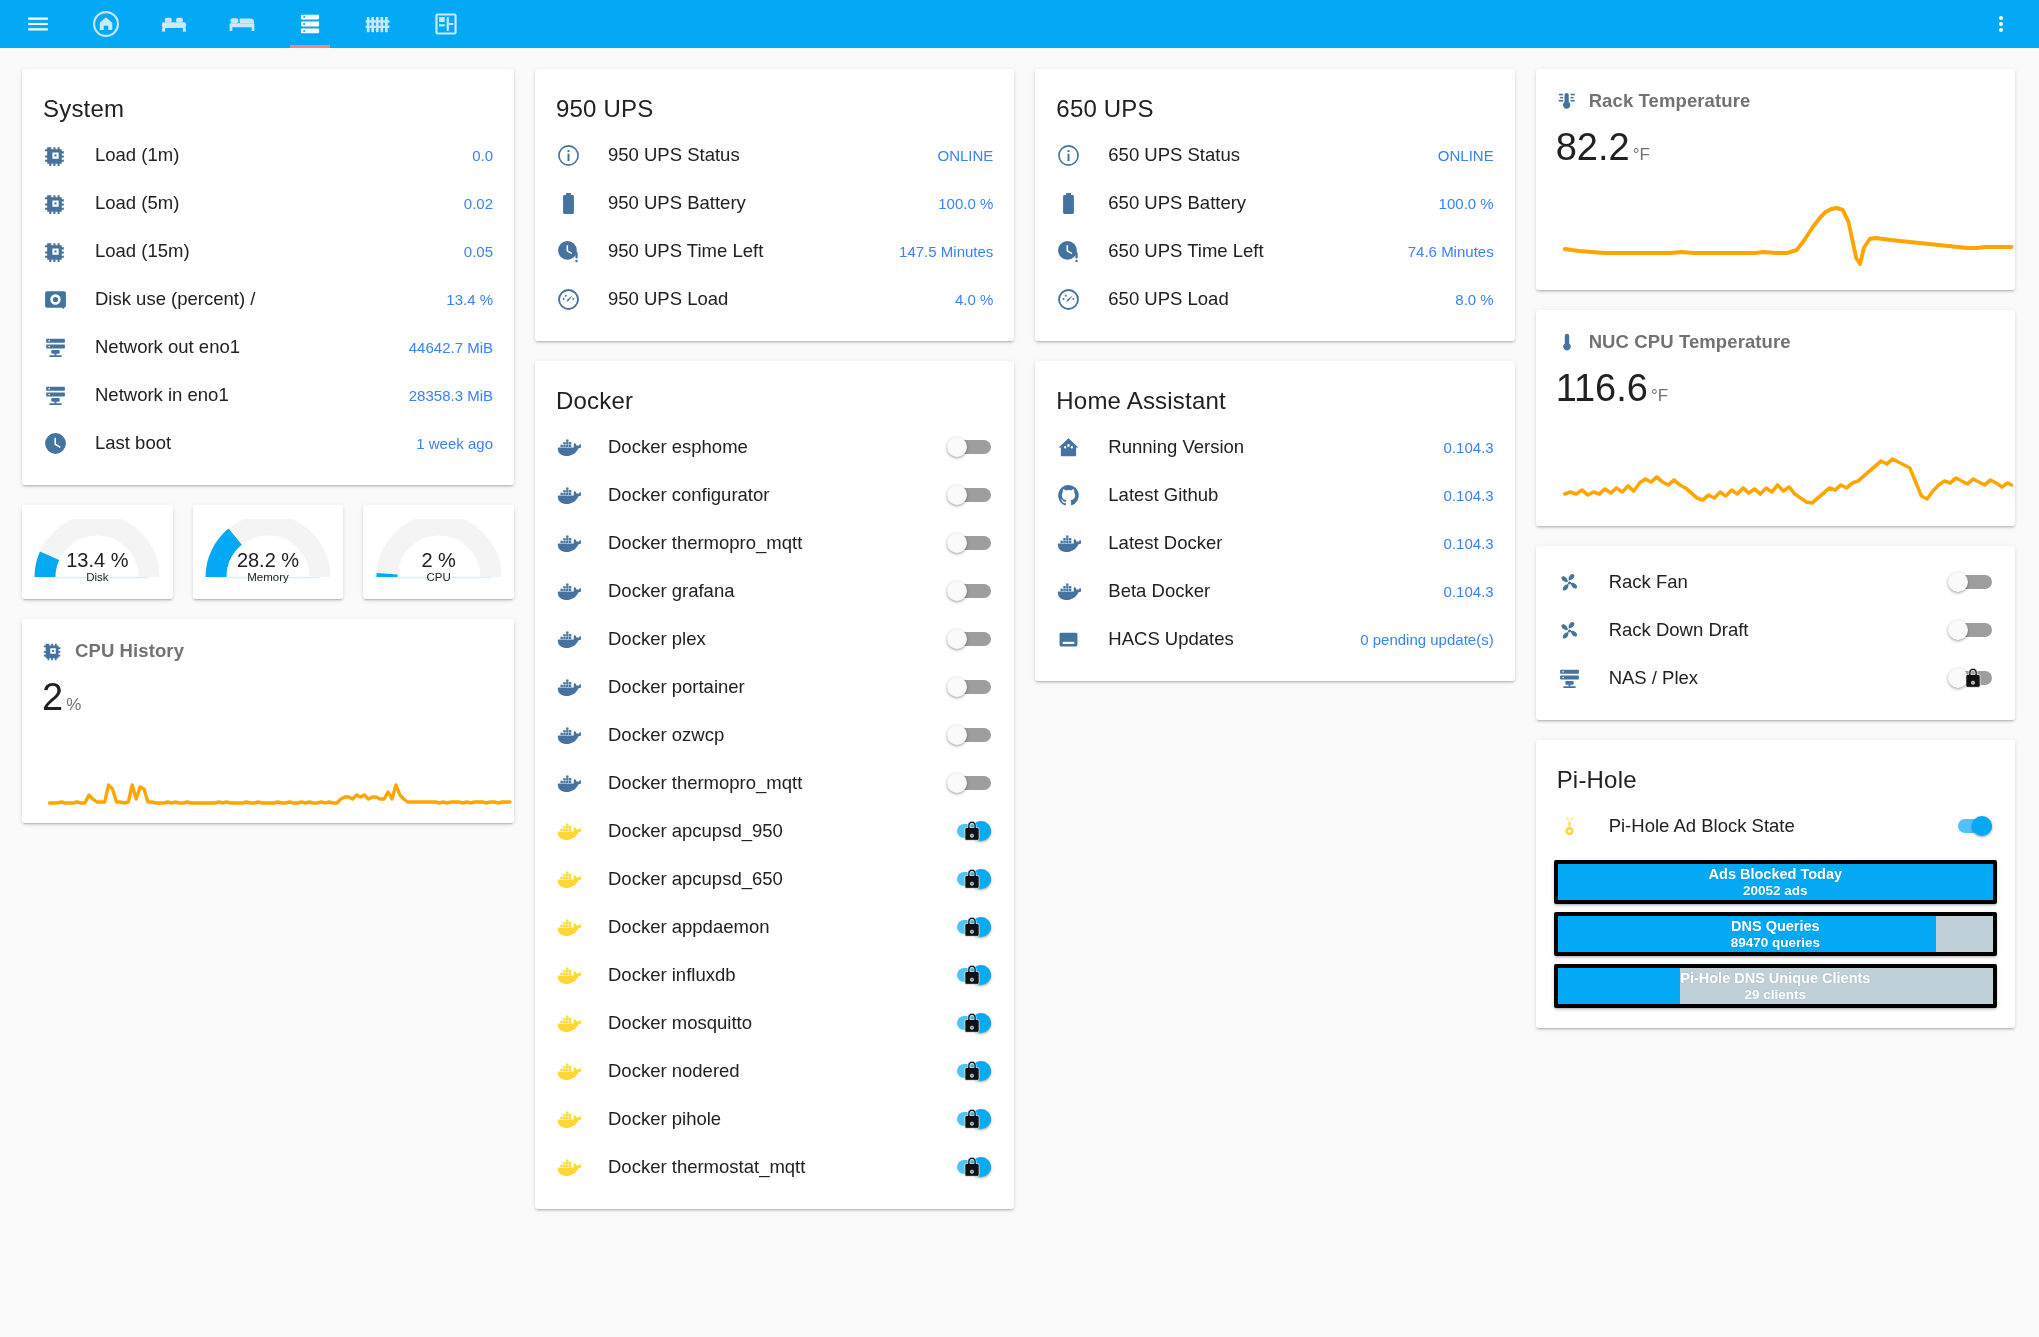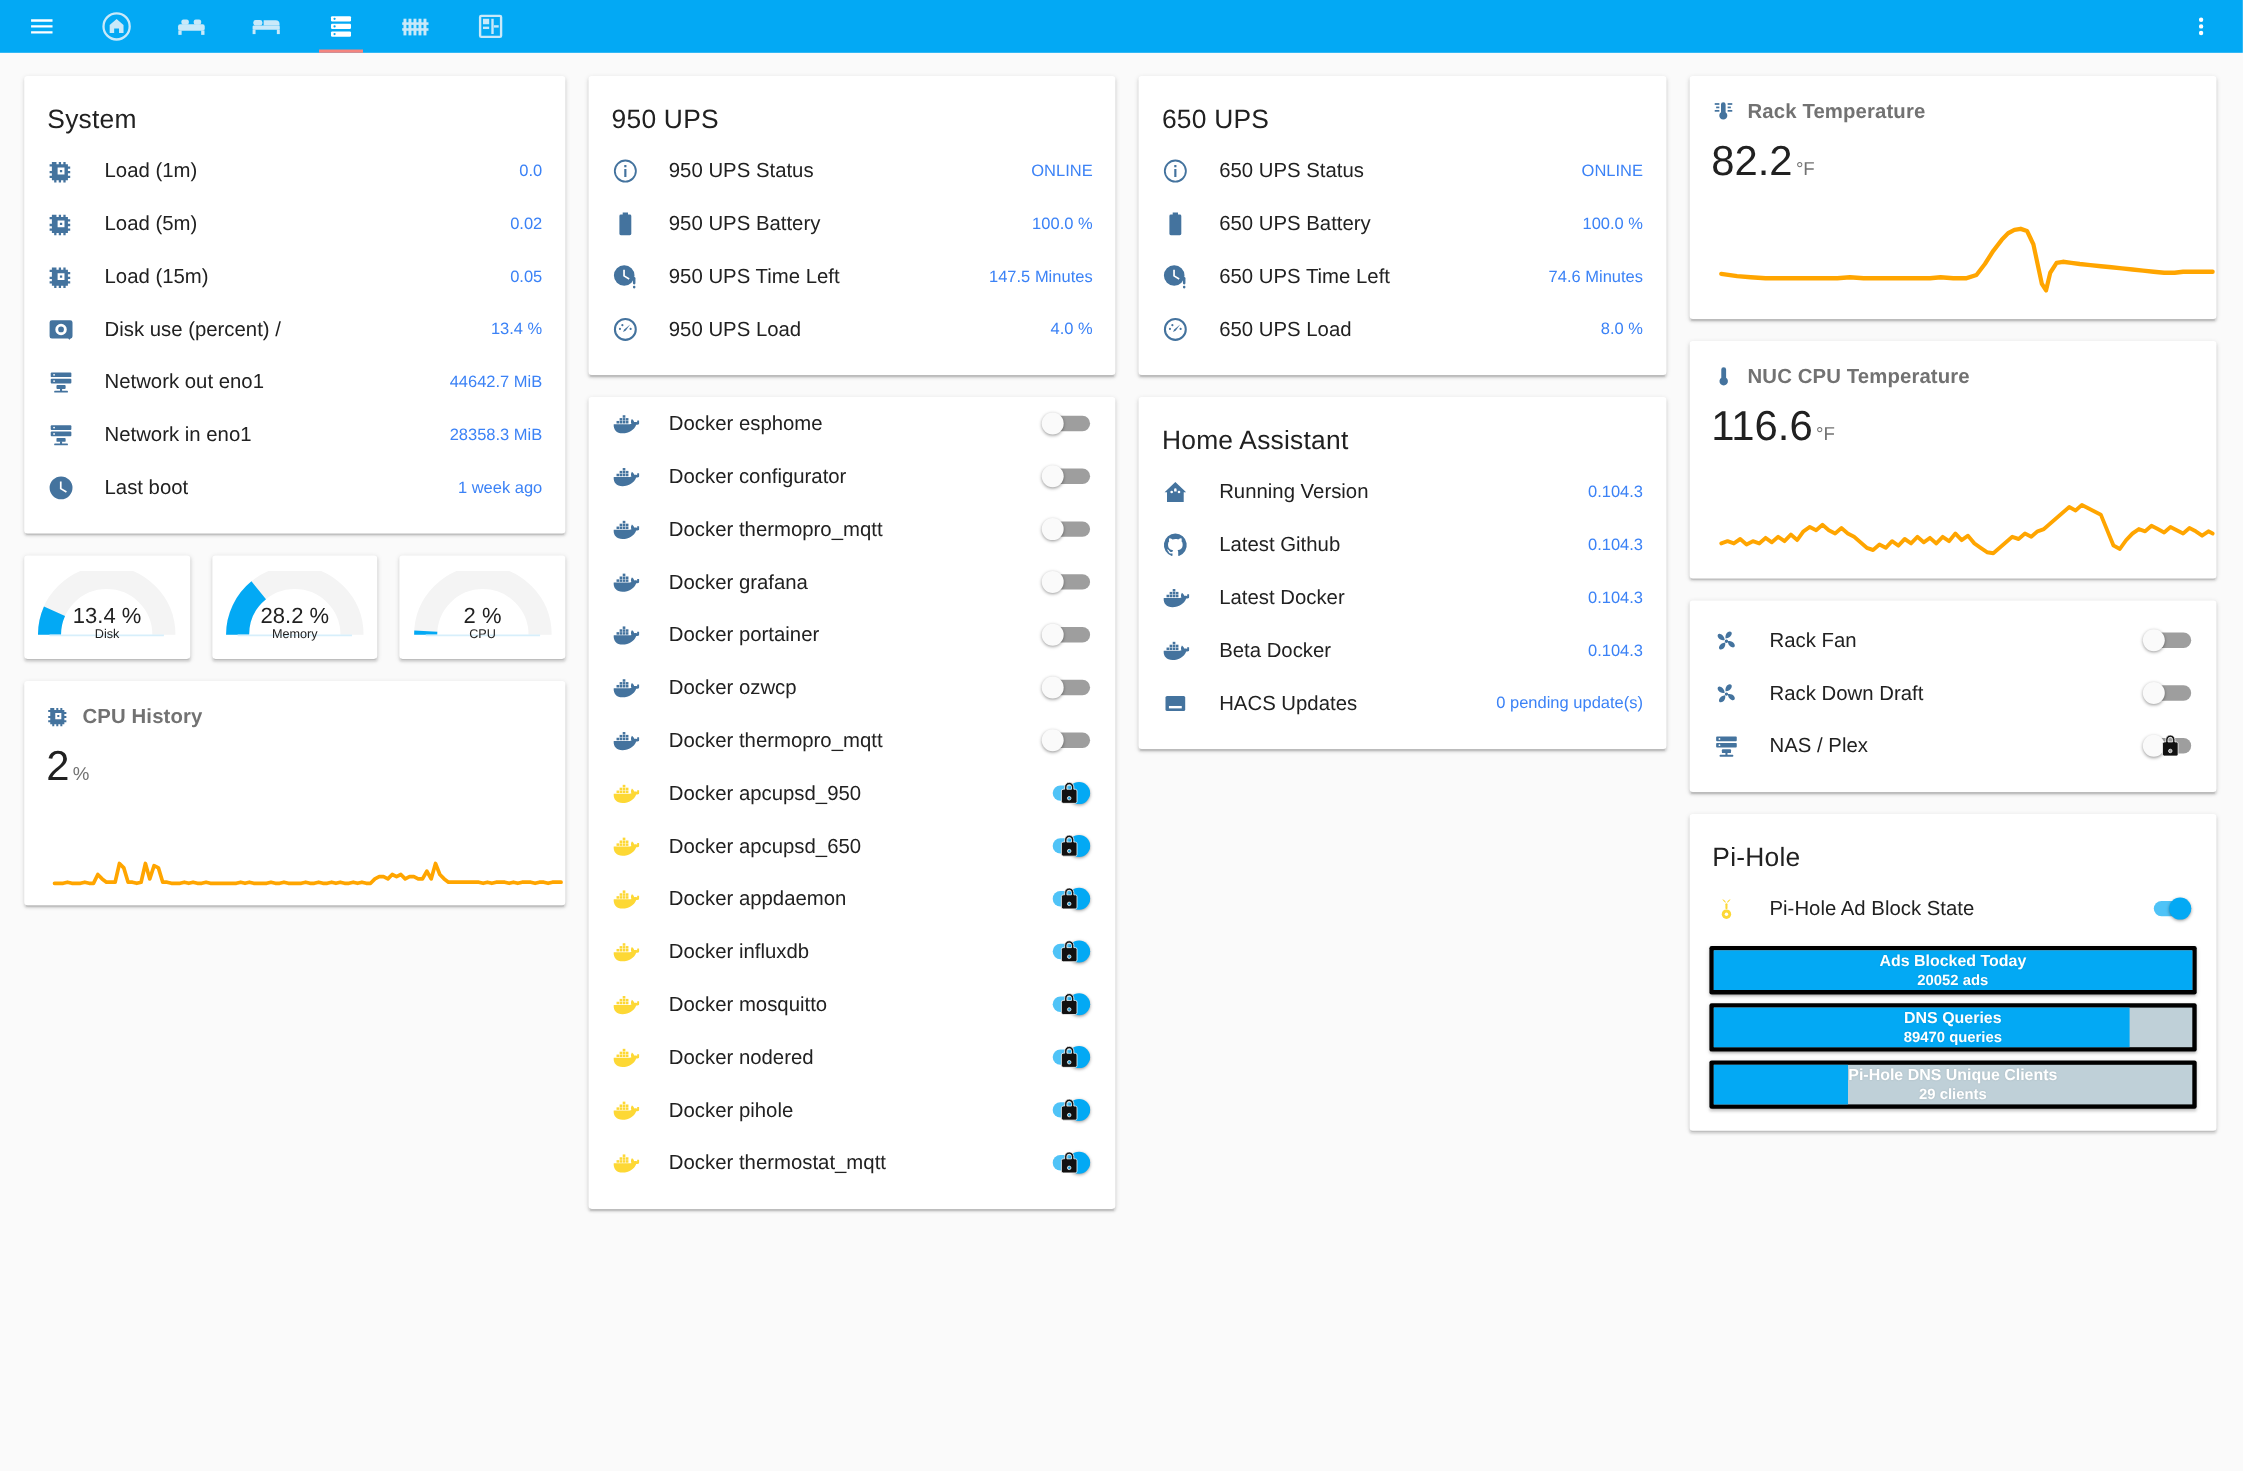--- a/index.html
+++ b/index.html
@@ -450,20 +450,21 @@
                 </g>
               </svg>
           </span>
           <span class="row-name">950 UPS Load</span>
           <span class="row-val">4.0 %</span>
         </div>
       </div>
     </div>
 
     <div class="card">
+      <div class="card-title">Docker</div>
       <div class="rows" id="docker-rows">
           <div class="row">
             <span class="row-icon">
               <svg width="25" height="25" viewBox="0 0 24 24">
                 <g fill="#44739E">
                   <rect x="4.3" y="9.3" width="2.3" height="2.2"></rect>
                   <rect x="7" y="9.3" width="2.3" height="2.2"></rect>
                   <rect x="9.7" y="9.3" width="2.3" height="2.2"></rect>
                   <rect x="12.4" y="9.3" width="2.3" height="2.2"></rect>
                   <rect x="7" y="6.8" width="2.3" height="2.2"></rect>
@@ -534,20 +535,42 @@
                   <rect x="12.4" y="9.3" width="2.3" height="2.2"></rect>
                   <rect x="7" y="6.8" width="2.3" height="2.2"></rect>
                   <rect x="9.7" y="6.8" width="2.3" height="2.2"></rect>
                   <rect x="12.4" y="6.8" width="2.3" height="2.2"></rect>
                   <rect x="9.7" y="4.3" width="2.3" height="2.2"></rect>
                   <path d="M22.3 10.5c-.5-.35-1.7-.48-2.6-.3-.12-.85-.6-1.6-1.44-2.27l-.5-.33-.33.5c-.42.64-.6 1.53-.53 2.33.03.3.14.82.44 1.28-.3.17-.9.4-1.68.38H1.9c-.3 1.78.2 4.1 1.6 5.7 1.35 1.54 3.38 2.32 6.03 2.32 5.74 0 9.99-2.64 11.98-7.45.78.02 2.47 0 3.33-1.65.06-.1.18-.33.53-1.1l.1-.2-.55-.37c-.6-.4-1.9-.5-2.62-.3Z"></path>
                 </g>
               </svg>
             </span>
             <span class="row-name">Docker grafana</span>
+            <span class="toggle ">
+              <span class="track"></span>
+              <span class="knob"></span>
+            </span>
+          </div>
+          <div class="row">
+            <span class="row-icon">
+              <svg width="25" height="25" viewBox="0 0 24 24">
+                <g fill="#44739E">
+                  <rect x="4.3" y="9.3" width="2.3" height="2.2"></rect>
+                  <rect x="7" y="9.3" width="2.3" height="2.2"></rect>
+                  <rect x="9.7" y="9.3" width="2.3" height="2.2"></rect>
+                  <rect x="12.4" y="9.3" width="2.3" height="2.2"></rect>
+                  <rect x="7" y="6.8" width="2.3" height="2.2"></rect>
+                  <rect x="9.7" y="6.8" width="2.3" height="2.2"></rect>
+                  <rect x="12.4" y="6.8" width="2.3" height="2.2"></rect>
+                  <rect x="9.7" y="4.3" width="2.3" height="2.2"></rect>
+                  <path d="M22.3 10.5c-.5-.35-1.7-.48-2.6-.3-.12-.85-.6-1.6-1.44-2.27l-.5-.33-.33.5c-.42.64-.6 1.53-.53 2.33.03.3.14.82.44 1.28-.3.17-.9.4-1.68.38H1.9c-.3 1.78.2 4.1 1.6 5.7 1.35 1.54 3.38 2.32 6.03 2.32 5.74 0 9.99-2.64 11.98-7.45.78.02 2.47 0 3.33-1.65.06-.1.18-.33.53-1.1l.1-.2-.55-.37c-.6-.4-1.9-.5-2.62-.3Z"></path>
+                </g>
+              </svg>
+            </span>
+            <span class="row-name">Docker plex</span>
             <span class="toggle ">
               <span class="track"></span>
               <span class="knob"></span>
             </span>
           </div>
           <div class="row">
             <span class="row-icon">
               <svg width="25" height="25" viewBox="0 0 24 24">
                 <g fill="#44739E">
                   <rect x="4.3" y="9.3" width="2.3" height="2.2"></rect>

